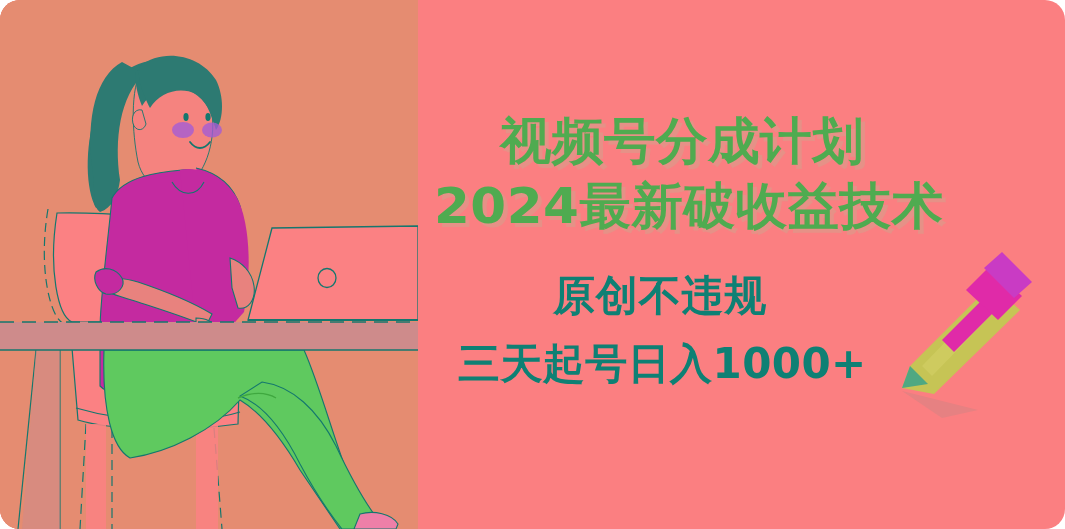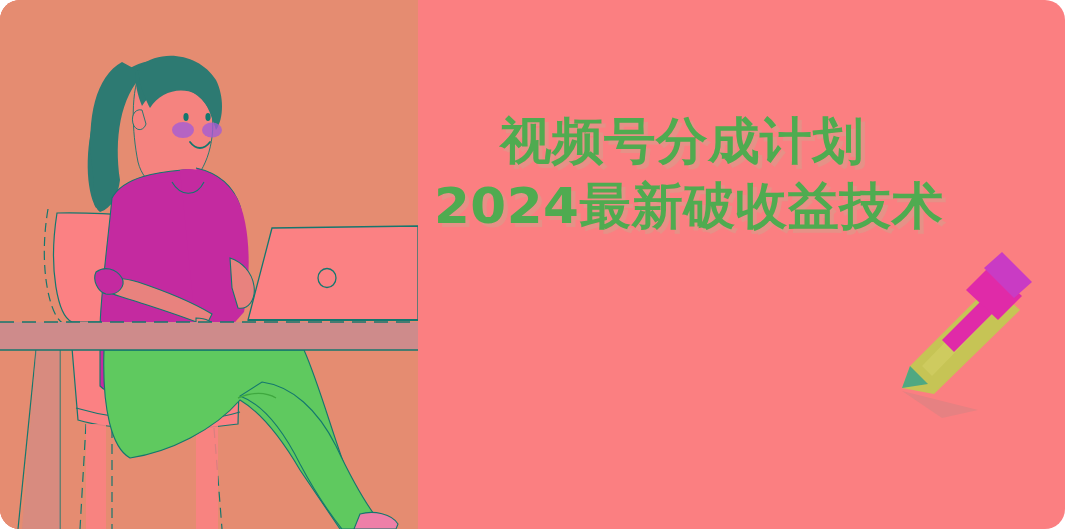--- a/index.html
+++ b/index.html
@@ -226,20 +226,22 @@
         <path d="M0 322 L 418 322" fill="none" stroke="#14776E" stroke-width="1.3" stroke-dasharray="14 8"></path>
         <path d="M0 350 L 418 350" fill="none" stroke="#14776E" stroke-width="1.4"></path>
       </g>
 
     </svg>
   </div>
 
   <div id="text-panel">
     <div class="headline" id="title-line-1">视频号分成计划</div>
     <div class="headline" id="title-line-2">2024最新破收益技术</div>
+    <div class="headline" id="subtitle-line-1">原创不违规</div>
+    <div class="headline" id="subtitle-line-2">三天起号日入1000+</div>
   </div>
 
   <div id="pencil-graphic">
     <svg id="pencil-svg" viewBox="0 0 180 185" xmlns="http://www.w3.org/2000/svg">
 
       <path d="M22 143 L 98 162 L 62 170 Z" fill="#D98282" opacity="0.62"></path>
 
       <path d="M22 140 L 30 118 L 112 36 L 140 62 L 54 146 Z" fill="#C6C455"></path>
 
       <path d="M42 118 L 108 50 L 118 60 L 52 128 Z" fill="#D5D268" opacity="0.55"></path>

